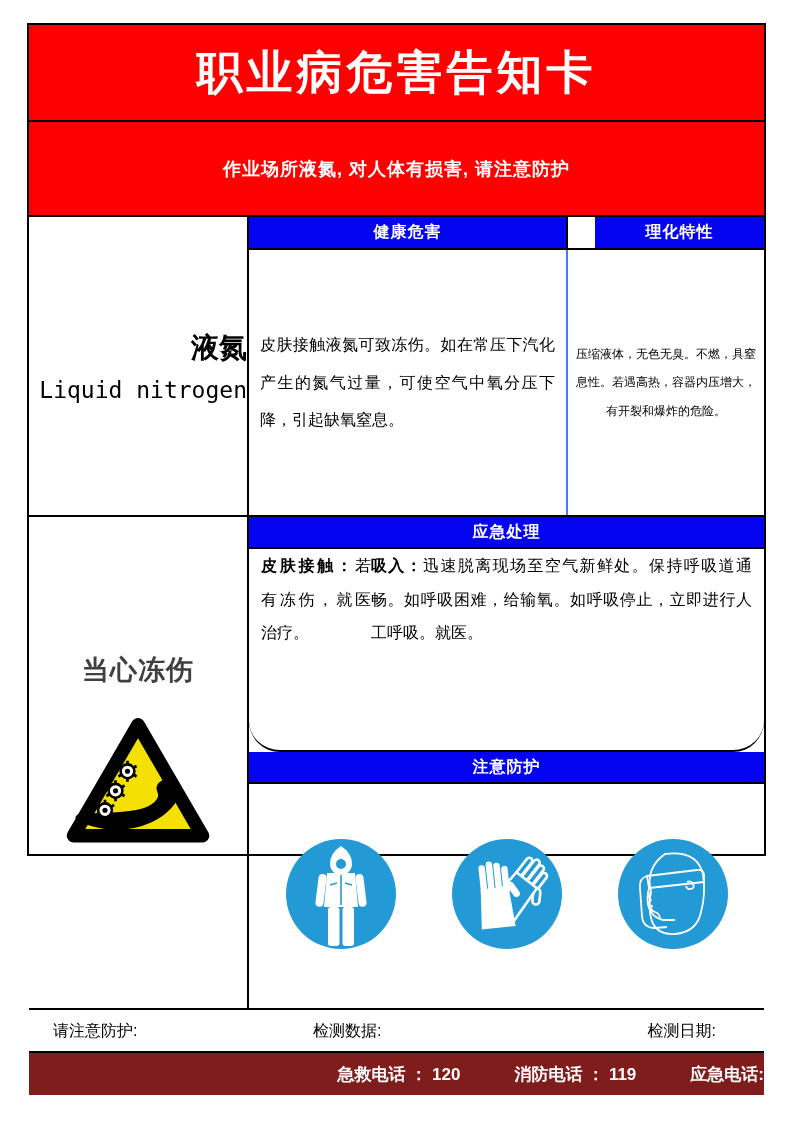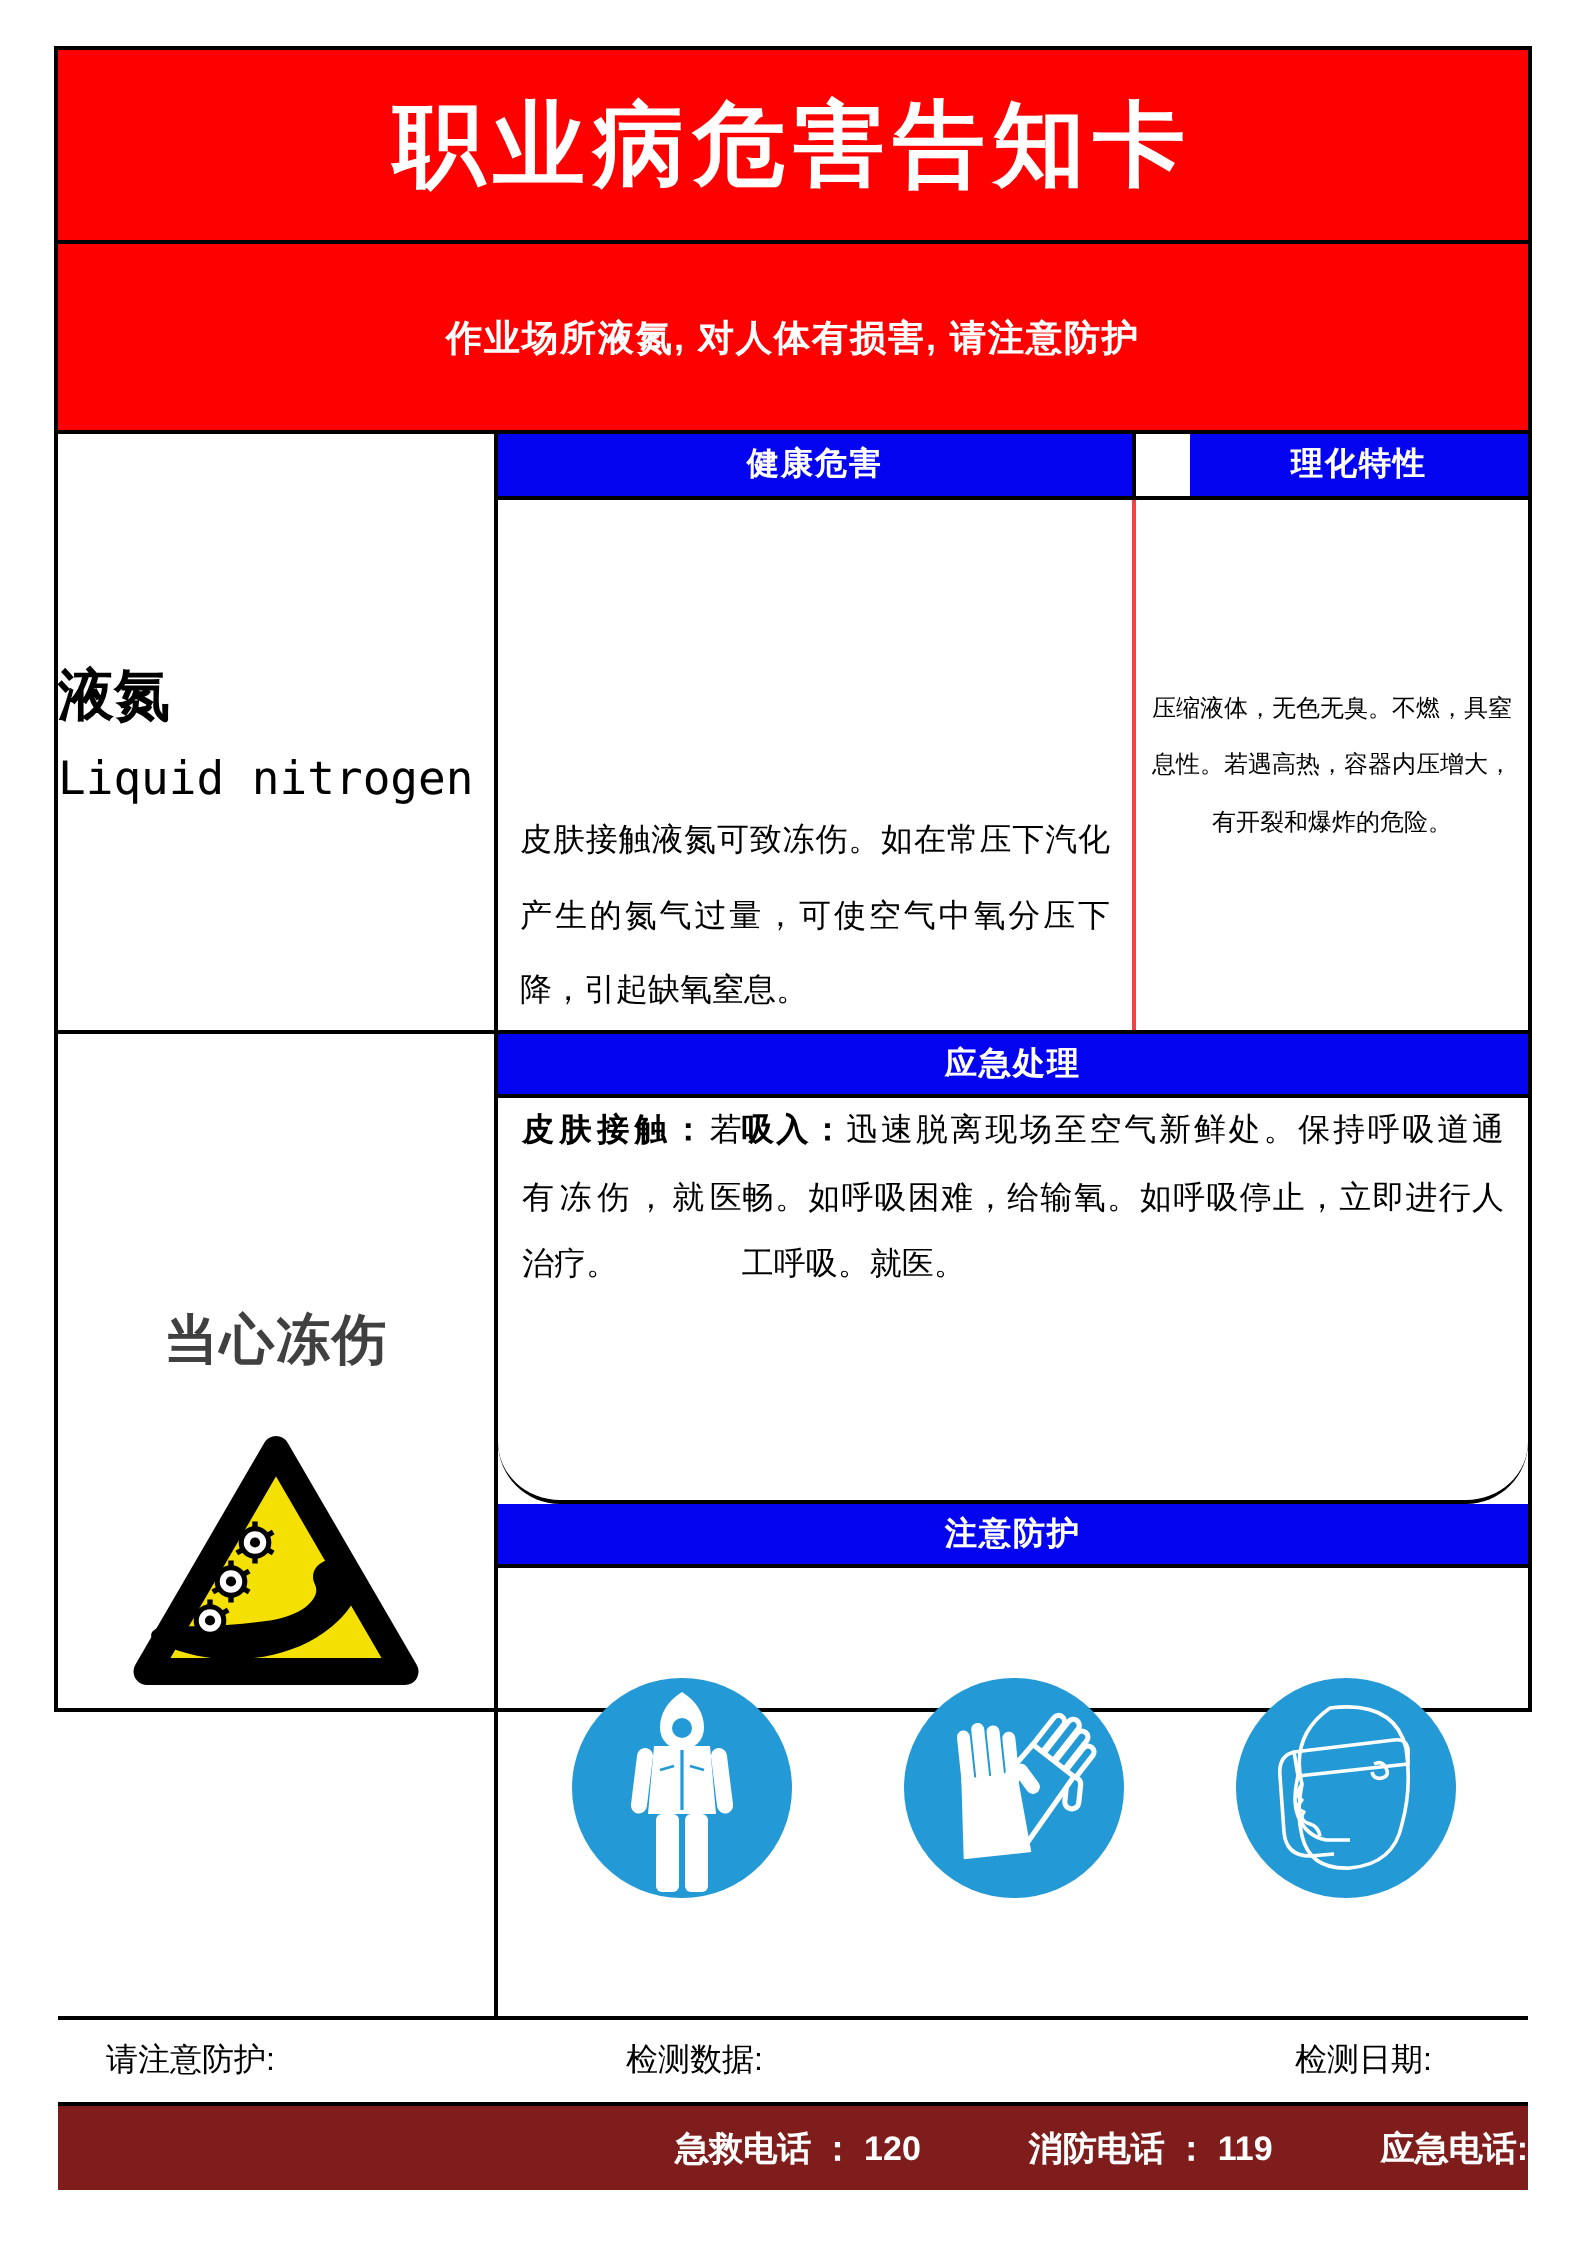--- a/index.html
+++ b/index.html
@@ -14,35 +14,35 @@
     display:flex; align-items:center; justify-content:center; }
   .band-title span { color:#fff; font-size:46px; font-weight:bold; letter-spacing:4px; }
   .band-subtitle { height:95px; background:#fe0000; border-bottom:2px solid #000;
     display:flex; align-items:center; justify-content:center; }
   .band-subtitle span { color:#fff; font-size:18px; font-weight:bold; letter-spacing:1px; }
 
   
   .main { height:793px; border-bottom:2px solid #000; display:flex; }
   .col-left { width:220px; border-right:2px solid #000; display:flex; flex-direction:column; }
   .cell-substance { height:300px; border-bottom:2px solid #000;
-    display:flex; flex-direction:column; align-items:flex-start; justify-content:center; }
+    display:flex; flex-direction:column; align-items:flex-end; justify-content:center; }
   .substance-cn { font-size:28px; font-weight:bold; color:#000; }
   .substance-en { font-size:23px; font-family:"DejaVu Sans Mono", monospace; color:#000; margin-top:10px; white-space:nowrap; }
   .cell-warning { flex:1; display:flex; flex-direction:column; align-items:center; padding-top:135px; }
   .warning-label { font-size:27px; font-weight:bold; color:#404040; letter-spacing:1px; }
   .warning-sign { margin-top:26px; }
 
   .col-right { flex:1; display:flex; flex-direction:column; }
   .hdr-row { height:33px; display:flex; border-bottom:2px solid #000; }
   .hdr-cell { background:#0404f0; color:#fff; font-weight:bold; font-size:16px;
     display:flex; align-items:center; justify-content:center; letter-spacing:1px; }
   .hdr-health { width:319px; border-right:2px solid #000; }
   .hdr-props  { flex:1;margin-left:27px; }
   .content-row { height:267px; display:flex; border-bottom:2px solid #000; }
-  .cell-health { width:319px; border-right:2px solid #ef4444; display:flex; align-items:flex-end;
+  .cell-health { width:319px; border-right:2px solid #3b82f6; display:flex; align-items:center;
     padding:0 11px; }
   .cell-health p { font-size:16px; line-height:2.35; text-align:justify; color:#000; }
   .cell-props { flex:1; display:flex; align-items:center; padding:0 8px; }
   .cell-props p { width:100%; font-size:12px; line-height:2.35; text-align:center; color:#000; }
 
   .hdr-band { height:32px; background:#0404f0; color:#fff; font-weight:bold; font-size:16px;
     display:flex; align-items:center; justify-content:center; border-bottom:2px solid #000; letter-spacing:1px; }
   .cell-emergency { height:203px; border-bottom:2px solid #000; display:flex; flex-direction:row;
     justify-content:flex-end; padding:0 12px;border-radius:31px; }
   .cell-emergency p { font-size:16px; line-height:2.1; text-align:justify; color:#000; }

